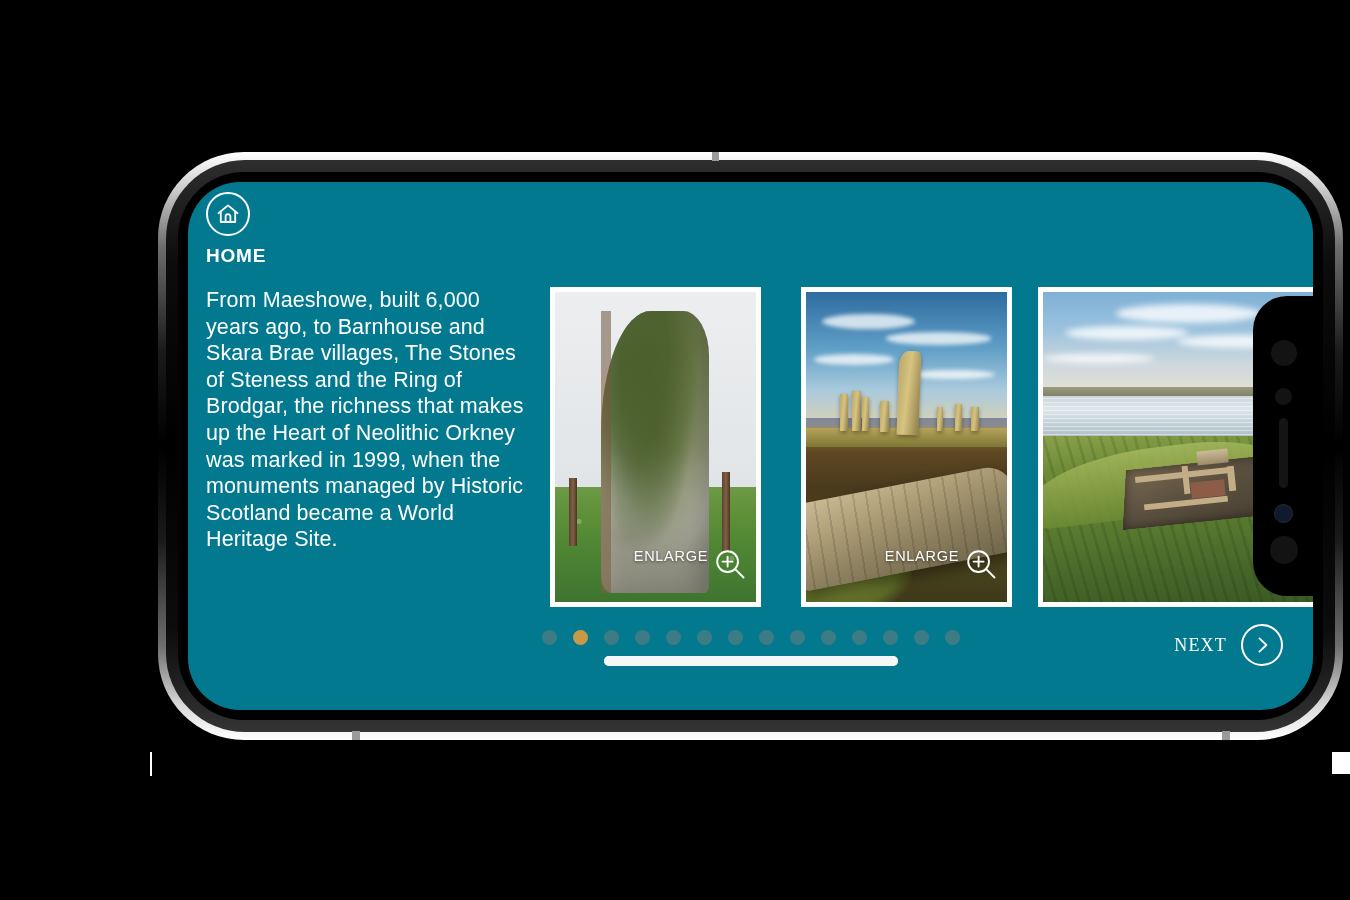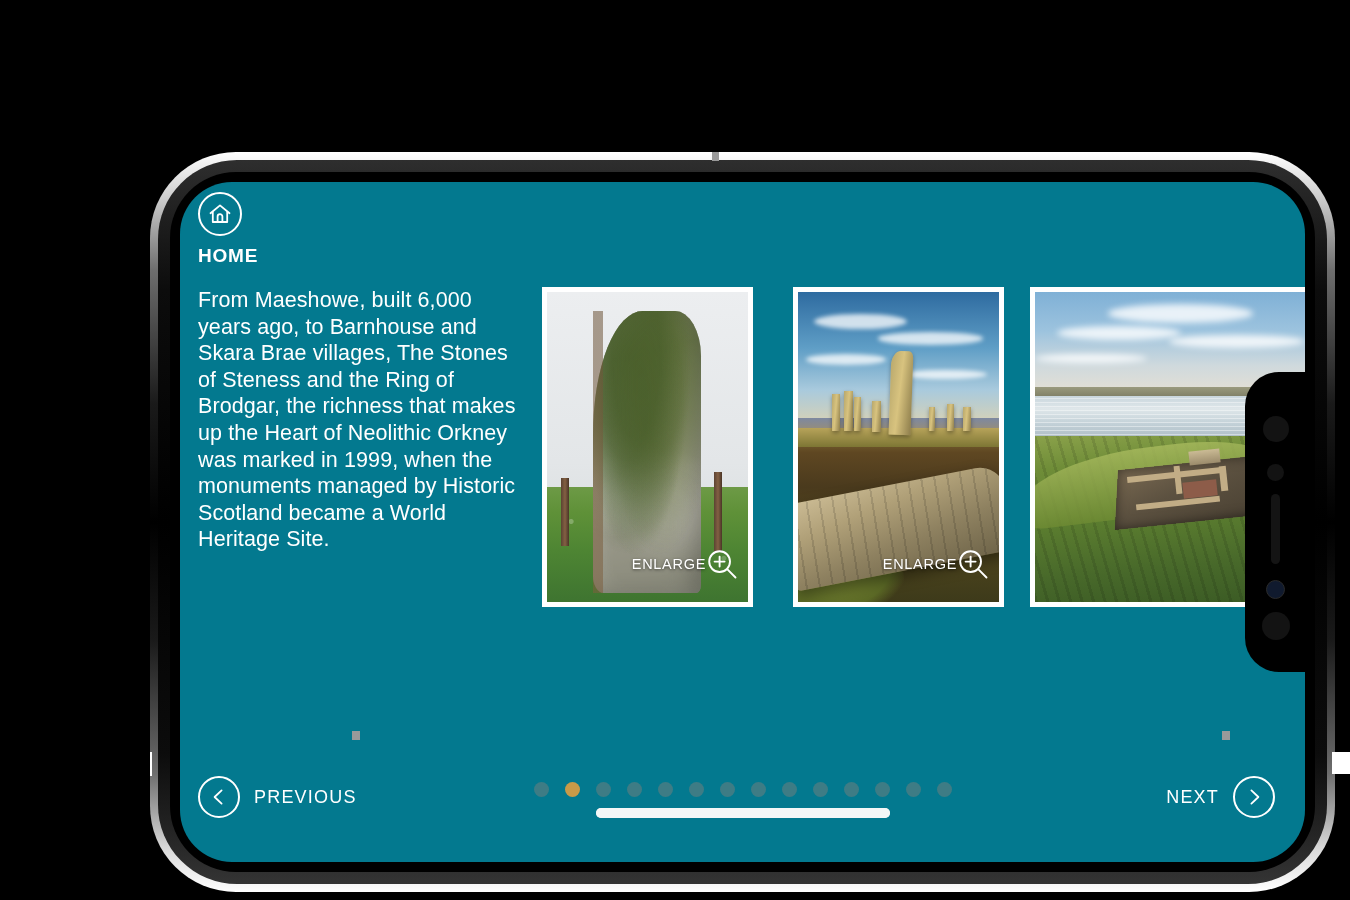--- a/index.html
+++ b/index.html
@@ -7,22 +7,22 @@
     width: 1350px; height: 900px;
     background: #000;
     overflow: hidden;
     font-family: "Liberation Sans", sans-serif;
   }
   .stage { position: relative; width: 1350px; height: 900px; background: #000; }
 
   
   .phone-outer {
     position: absolute;
-    left: 150px; top: 152px;
-    width: 1185px; height: 740px;
+    left: 158px; top: 152px;
+    width: 1185px; height: 588px;
     border-radius: 86px;
     background: linear-gradient(180deg,#ffffff 0%,#cfcfcf 6%,#6e6e6e 16%,#1a1a1a 34%,
                                 #000 50%,#1a1a1a 66%,#6e6e6e 84%,#d8d8d8 94%,#ffffff 100%);
     box-shadow: 0 0 0 1px #000;
   }
   .phone-band {
     position: absolute;
     left: 8px; top: 8px; right: 8px; bottom: 8px;
     border-radius: 79px;
     background: linear-gradient(180deg,#2e2e2e 0%,#0c0c0c 18%,#000 50%,#0c0c0c 82%,#343434 100%);
@@ -114,21 +114,21 @@
     background: #ffffff; padding: 5px;
     overflow: hidden;
   }
   .card.c1 { left: 0;   width: 211px; }
   .card.c2 { left: 251px; width: 211px; }
   .card.c3 { left: 488px; width: 290px; }
   .photo { position: relative; width: 100%; height: 100%; overflow: hidden; }
 
   .enlarge-btn {
     position: absolute; right: 10px; bottom: 22px;
-    display: flex; align-items: center; 
+    display: flex; gap: 6px;
     cursor: pointer; z-index: 6;
     text-shadow: 0 1px 3px rgba(0,0,0,.55);
   }
   .enlarge-label { font-size: 14.5px; color: #fff; letter-spacing: 0.7px; }
 
   
   
   .p1-sky {
     position: absolute; inset: 0;
     background: linear-gradient(180deg,#eceef0 0%,#e3e6e8 55%,#dde1e3 72%,#dde1e3 100%);
@@ -284,21 +284,21 @@
     background: linear-gradient(180deg,#cbbb95,#9b8b6b); transform: rotate(-6deg);
   }
 
   
   .nav { position: absolute; left: 0; right: 0; bottom: 0; height: 108px; }
   .nav-btn {
     position: absolute; display: flex; align-items: center; gap: 14px;
     cursor: pointer; top: 22px;
   }
   .nav-btn.prev { left: 18px; }
-  .nav-btn.next { right: 30px; }
+  .nav-btn.next { right: 30px; font-family: Liberation Serif, serif; }
   .nav-circle {
     width: 42px; height: 42px; border-radius: 50%; border: 2px solid #fff;
     display: flex; align-items: center; justify-content: center; flex: none;
   }
   .nav-label { font-size: 18px; letter-spacing: 1.2px; color: #fff; }
 
   .dots {
     position: absolute; left: 50%; transform: translateX(-50%); top: 28px;
     display: flex; align-items: center; gap: 16px;
   }
@@ -422,28 +422,20 @@
                 <div class="p3-hearth"></div>
                 <div class="p3-struct"></div>
               </div>
             </div>
 
           </div>
         </div>
 
         <div class="nav">
 
-          <div class="nav-btn prev">
-            <div class="nav-circle">
-              <svg width="20" height="20" viewBox="0 0 20 20" fill="none" stroke="#ffffff" stroke-width="1.8" stroke-linecap="round" stroke-linejoin="round">
-                <path d="M12.6 3.4 L5.6 10 L12.6 16.6"></path>
-              </svg>
-            </div>
-            <span class="nav-label">PREVIOUS</span>
-          </div>
 
           <div class="dots">
               <div class="dot"></div>
               <div class="dot active"></div>
               <div class="dot"></div>
               <div class="dot"></div>
               <div class="dot"></div>
               <div class="dot"></div>
               <div class="dot"></div>
               <div class="dot"></div>

